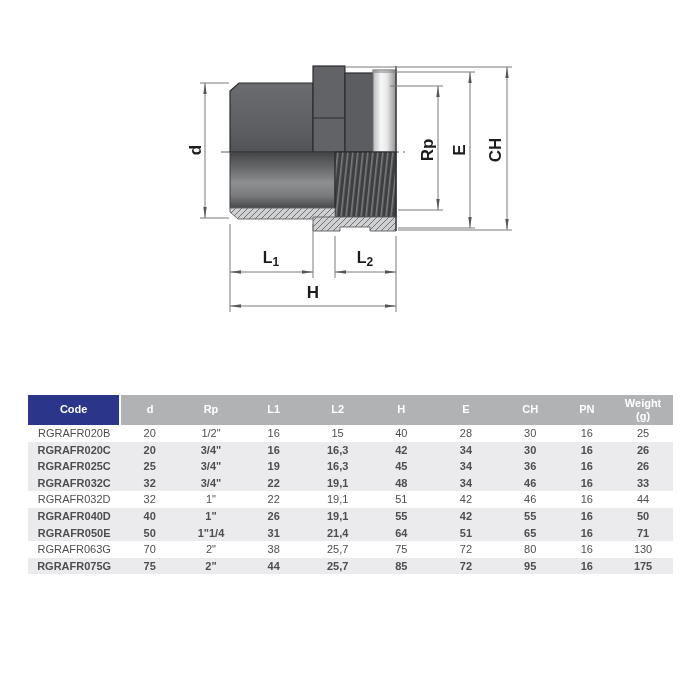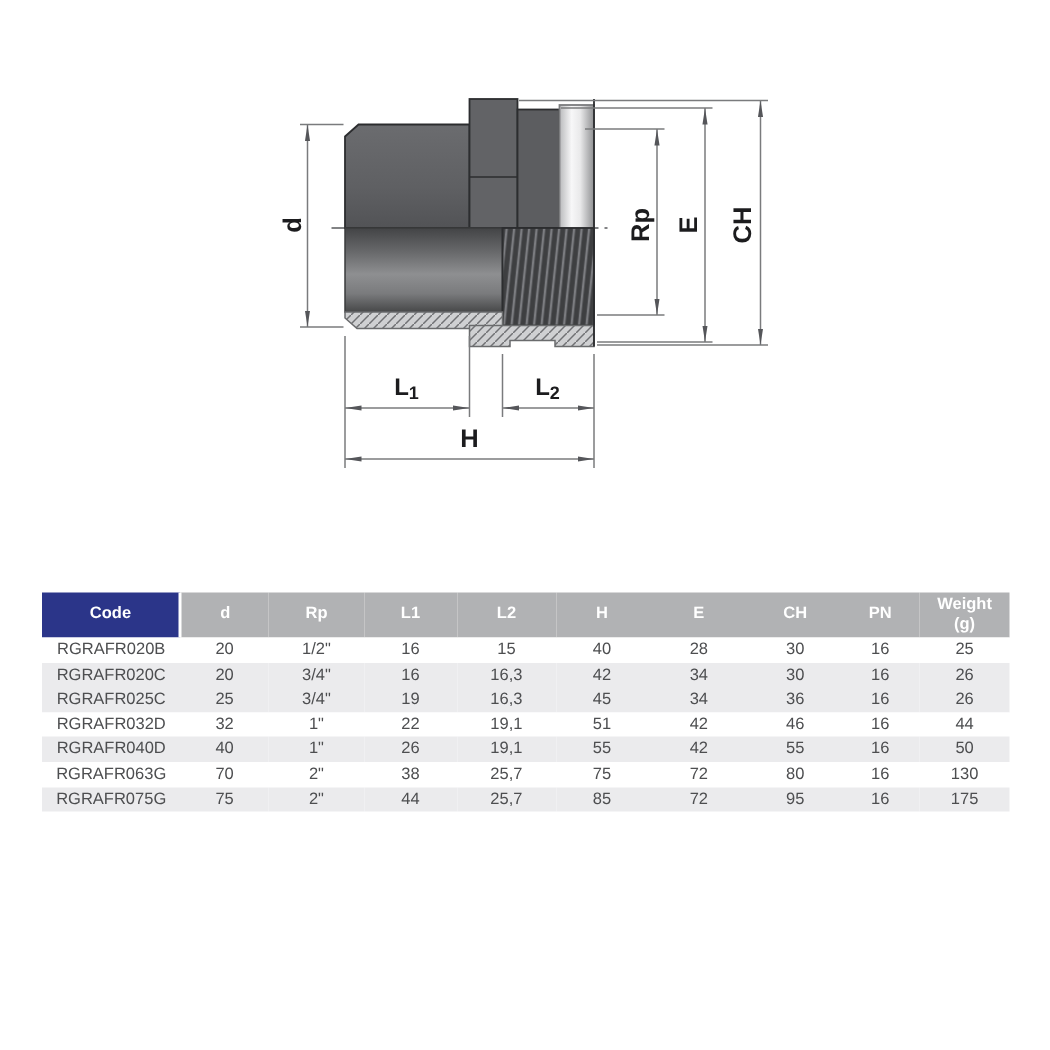--- a/index.html
+++ b/index.html
@@ -10,21 +10,21 @@
   
   #spec-table{position:absolute;left:28px;top:395px;width:645px;border-collapse:collapse;
               table-layout:fixed;font-family:"Liberation Sans", sans-serif;}
   #spec-table th{height:30px;font-size:11px;font-weight:bold;color:#fff;text-align:center;
                  vertical-align:middle;padding:0;background:var(--header-gray,#b1b2b4);
                  white-space:pre-line;line-height:1.2;}
   #spec-table th:first-child{background:var(--header-blue,#2b3589);}
   #spec-table th:nth-child(2){border-left:2px solid #fff;}
   #spec-table td{height:16.6px;line-height:16.6px;padding:0;font-size:11px;color:#4d4e50;
                  text-align:center;vertical-align:middle;background:#fff;}
-  #spec-table tr.alt td{background:var(--row-alt,#ebebed);}
+  #spec-table tr.alt td{background:var(--row-alt,#ebebed);font-weight:bold;}
   
   #spec-table th:nth-child(1),#spec-table td:nth-child(1){width:14.2%;}
   #spec-table th:nth-child(2),#spec-table td:nth-child(2){width:9.0%;}
   #spec-table th:nth-child(3),#spec-table td:nth-child(3){width:9.9%;}
   #spec-table th:nth-child(4),#spec-table td:nth-child(4){width:9.6%;}
   #spec-table th:nth-child(5),#spec-table td:nth-child(5){width:10.3%;}
   #spec-table th:nth-child(6),#spec-table td:nth-child(6){width:9.5%;}
   #spec-table th:nth-child(7),#spec-table td:nth-child(7){width:10.6%;}
   #spec-table th:nth-child(8),#spec-table td:nth-child(8){width:9.4%;}
   #spec-table th:nth-child(9),#spec-table td:nth-child(9){width:8.2%;text-align:center;}
@@ -194,20 +194,32 @@
           <td>25</td>
           <td>3/4"</td>
           <td>19</td>
           <td>16,3</td>
           <td>45</td>
           <td>34</td>
           <td>36</td>
           <td>16</td>
           <td>26</td>
         </tr>
+        <tr class="alt">
+          <td>RGRAFR032C</td>
+          <td>32</td>
+          <td>3/4"</td>
+          <td>22</td>
+          <td>19,1</td>
+          <td>48</td>
+          <td>34</td>
+          <td>46</td>
+          <td>16</td>
+          <td>33</td>
+        </tr>
         <tr>
           <td>RGRAFR032D</td>
           <td>32</td>
           <td>1"</td>
           <td>22</td>
           <td>19,1</td>
           <td>51</td>
           <td>42</td>
           <td>46</td>
           <td>16</td>
@@ -218,20 +230,32 @@
           <td>40</td>
           <td>1"</td>
           <td>26</td>
           <td>19,1</td>
           <td>55</td>
           <td>42</td>
           <td>55</td>
           <td>16</td>
           <td>50</td>
         </tr>
+        <tr class="alt">
+          <td>RGRAFR050E</td>
+          <td>50</td>
+          <td>1"1/4</td>
+          <td>31</td>
+          <td>21,4</td>
+          <td>64</td>
+          <td>51</td>
+          <td>65</td>
+          <td>16</td>
+          <td>71</td>
+        </tr>
         <tr>
           <td>RGRAFR063G</td>
           <td>70</td>
           <td>2"</td>
           <td>38</td>
           <td>25,7</td>
           <td>75</td>
           <td>72</td>
           <td>80</td>
           <td>16</td>

